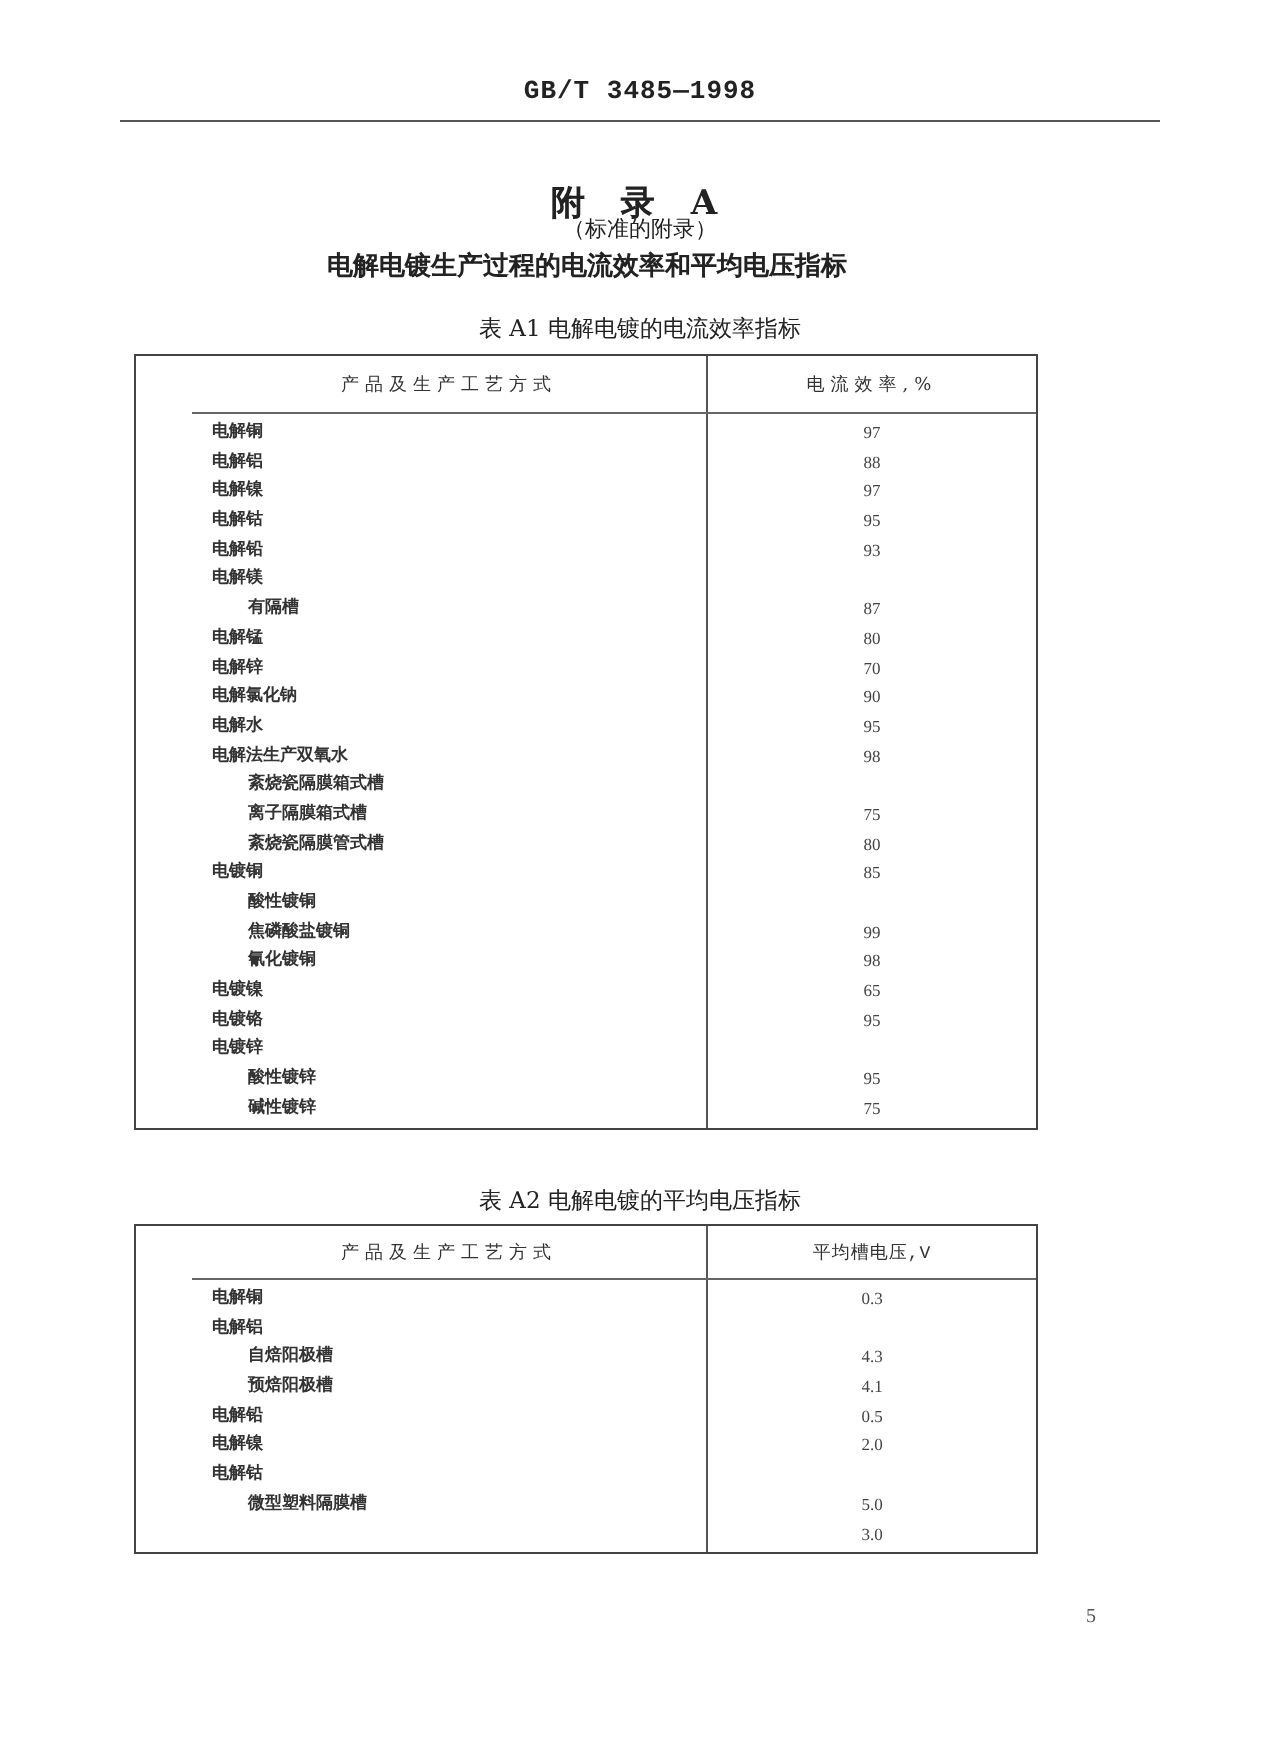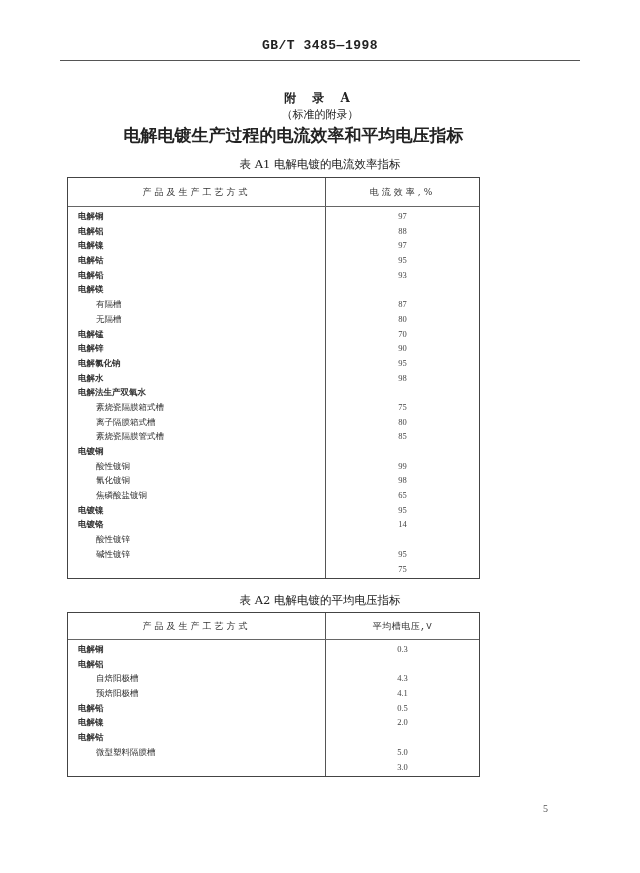--- a/index.html
+++ b/index.html
@@ -10,54 +10,54 @@
     .std-header {
       position: absolute; left: 0; top: 38px; width: 640px; text-align: center;
       font-size: 13px; font-weight: bold; letter-spacing: 0.5px;
       font-family: Liberation Mono, monospace; color: #222;
     }
     .header-rule {
       position: absolute; left: 60px; top: 60px; width: 520px; height: 1px; background: #555;
     }
     .annex-title {
       position: absolute; left: 0; top: 90px; width: 640px; text-align: center;
-      font-size: 12px; font-weight: bold; letter-spacing: 6px; color: #222;
+      font-size: 17px; font-weight: bold; letter-spacing: 6px; color: #222;
     }
     .annex-sub {
       position: absolute; left: 0; top: 107px; width: 640px; text-align: center;
       font-size: 11px; color: #222;
     }
     .annex-heading {
       position: absolute; left: 0; top: 124px; width: 587px; text-align: center;
-      font-size: 17px; font-weight: bold; color: #222;
+      font-size: 13px; font-weight: bold; color: #222;
     }
     .table-caption {
       position: absolute; left: 0; width: 640px; text-align: center;
       font-size: 11.5px; color: #222;
     }
     .doc-table {
-      position: absolute; left: 67px; width: 413px;
-      border: 1.5px solid #444; box-sizing: border-box;
+      position: absolute; left: 67px; width: 452px;
+      border: 1.5px solid #444; box-sizing: border-box; padding-left: 28px;
     }
     .doc-table .thead {
       display: flex; border-bottom: 1px solid #666; height: 28px; align-items: center;
     }
     .doc-table .th {
       font-size: 9px; text-align: center; color: #333; letter-spacing: 3px;
     }
     .col-a { width: 258px; box-sizing: border-box; }
     .col-b { flex: 1; box-sizing: border-box; }
     .thead .col-a { border-right: 1px solid #555; height: 100%; display: flex; align-items: center; justify-content: center; }
     .thead .col-b { display: flex; align-items: center; justify-content: center; height: 100%; }
     .tbody { display: flex; }
     .tbody .col-a { border-right: 1px solid #555; padding-top: 2px; padding-bottom: 2px; }
     .tbody .col-b { padding-top: 2px; padding-bottom: 2px; }
     .row { height: 14.7px; line-height: 14.7px; font-size: 8.5px; white-space: nowrap; }
     .row.lvl1 { padding-left: 10px; font-weight: bold; color: #333; }
-    .row.lvl2 { padding-left: 28px; font-weight: normal; color: #333; }
+    .row.lvl2 { padding-left: 28px; font-weight: bold; color: #333; }
     .val { text-align: center; font-size: 8.5px; color: #444; font-family: "Liberation Serif", serif; }
     .page-number {
       position: absolute; left: 543px; top: 803px; font-size: 10px; color: #555;
       font-family: "Liberation Serif", serif;
     }
   </style>
 </head>
 <body>
 
 <div class="std-header">GB/T 3485—1998</div>
@@ -75,35 +75,35 @@
   </div>
   <div class="tbody">
     <div class="col-a" id="a1-labels">
         <div class="row lvl1">电解铜</div>
         <div class="row lvl1">电解铝</div>
         <div class="row lvl1">电解镍</div>
         <div class="row lvl1">电解钴</div>
         <div class="row lvl1">电解铅</div>
         <div class="row lvl1">电解镁</div>
         <div class="row lvl2">有隔槽</div>
-        <div class="row lvl2">无隔槽</div>
         <div class="row lvl1">电解锰</div>
         <div class="row lvl1">电解锌</div>
         <div class="row lvl1">电解氯化钠</div>
         <div class="row lvl1">电解水</div>
         <div class="row lvl1">电解法生产双氧水</div>
         <div class="row lvl2">紊烧瓷隔膜箱式槽</div>
         <div class="row lvl2">离子隔膜箱式槽</div>
         <div class="row lvl2">紊烧瓷隔膜管式槽</div>
         <div class="row lvl1">电镀铜</div>
         <div class="row lvl2">酸性镀铜</div>
+        <div class="row lvl2">焦磷酸盐镀铜</div>
         <div class="row lvl2">氰化镀铜</div>
-        <div class="row lvl2">焦磷酸盐镀铜</div>
         <div class="row lvl1">电镀镍</div>
         <div class="row lvl1">电镀铬</div>
+        <div class="row lvl1">电镀锌</div>
         <div class="row lvl2">酸性镀锌</div>
         <div class="row lvl2">碱性镀锌</div>
       </div>
     <div class="col-b" id="a1-values">
         <div class="row val">97</div>
         <div class="row val">88</div>
         <div class="row val">97</div>
         <div class="row val">95</div>
         <div class="row val">93</div>
         <div class="row val"></div>
@@ -115,21 +115,20 @@
         <div class="row val">98</div>
         <div class="row val"></div>
         <div class="row val">75</div>
         <div class="row val">80</div>
         <div class="row val">85</div>
         <div class="row val"></div>
         <div class="row val">99</div>
         <div class="row val">98</div>
         <div class="row val">65</div>
         <div class="row val">95</div>
-        <div class="row val">14</div>
         <div class="row val"></div>
         <div class="row val">95</div>
         <div class="row val">75</div>
       </div>
   </div>
 </div>
 
 <div class="table-caption" style="top:593px;">表 A2   电解电镀的平均电压指标</div>
 <div class="doc-table" style="top:612px;">
   <div class="thead" style="height:26px;">

